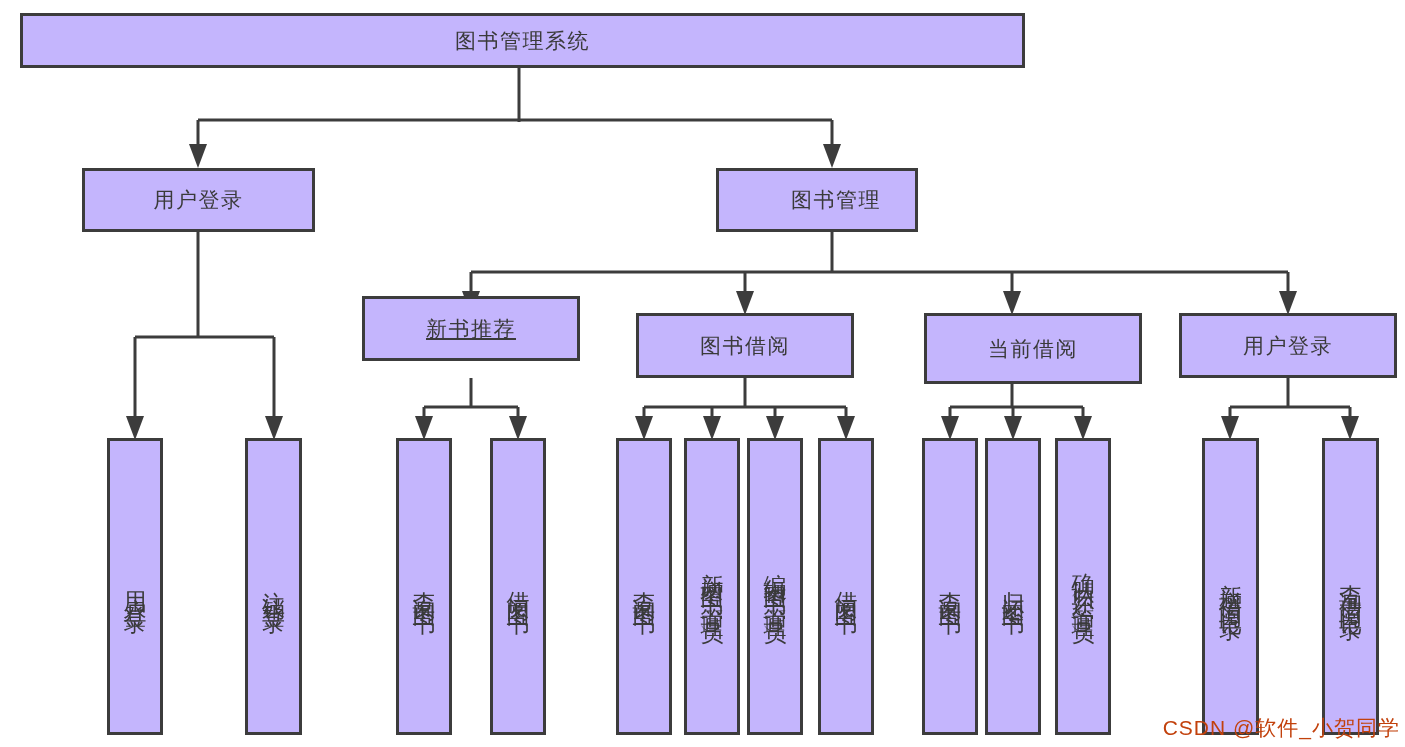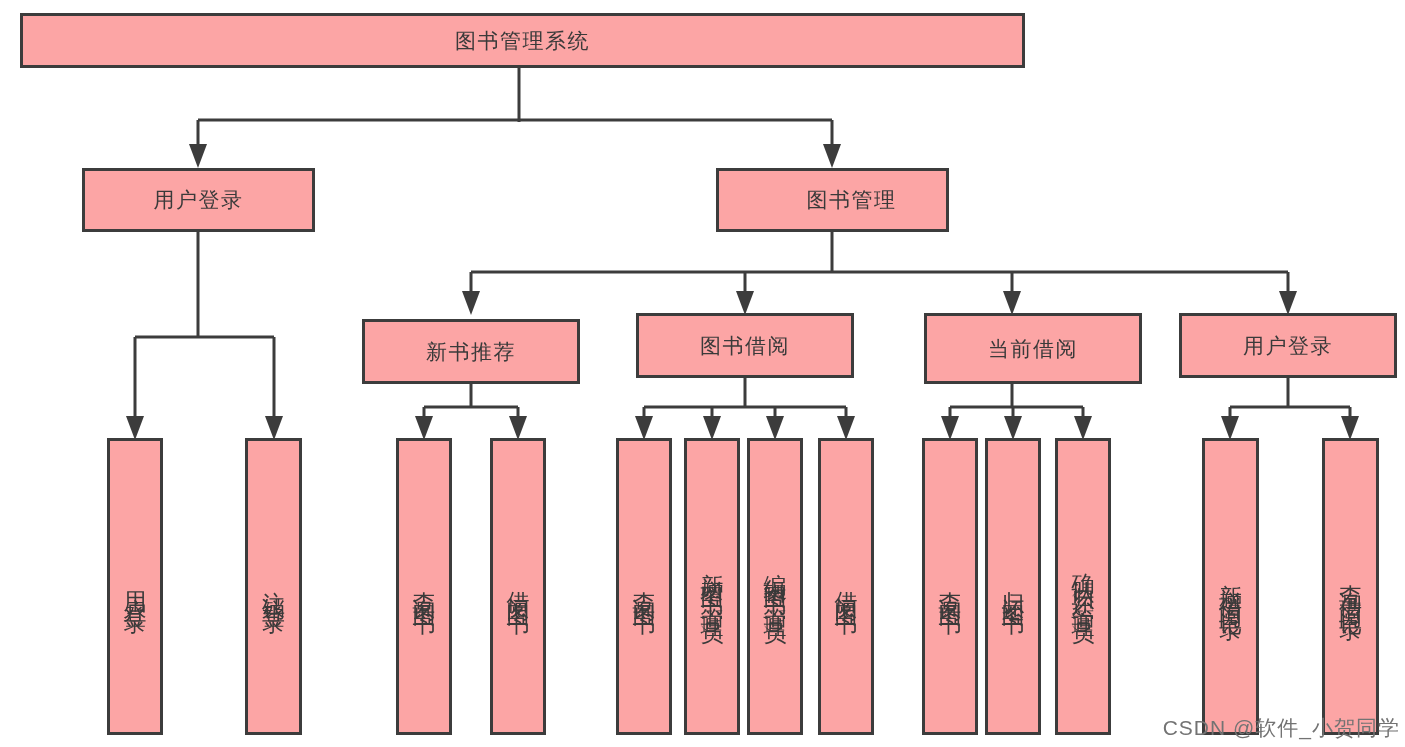--- a/index.html
+++ b/index.html
@@ -2,37 +2,37 @@
 <html><head>
 <meta charset="utf-8">
 <style>
   html,body{margin:0;padding:0;background:#ffffff;}
   .canvas{
     position:relative;width:1405px;height:747px;background:#ffffff;
     font-family:"Liberation Sans","DejaVu Sans",sans-serif;overflow:hidden;
   }
   .box{
     position:absolute;box-sizing:border-box;
-    border:3px solid #3c3c3c;background:#fca5a5;
+    border:3px solid #3c3c3c;background:#c4b5fd;
     display:flex;align-items:center;justify-content:center;
     color:#3a3a3a;
   }
   .hlabel{
     font-size:21px;letter-spacing:1.5px;white-space:nowrap;
   }
   .vlabel{
     writing-mode:vertical-lr;text-orientation:mixed;
     font-size:23px;line-height:1;letter-spacing:7px;
   }
   .connectors{
     position:absolute;left:0;top:0;pointer-events:none;
   }
   .watermark{
     position:absolute;right:5px;bottom:5px;z-index:5;
-    font-size:21px;color:#737373;letter-spacing:1px;white-space:nowrap;
+    font-size:21px;color:#c2410c;letter-spacing:1px;white-space:nowrap;
   }
 </style>
 </head>
 <body>
 
 <div class="canvas">
 
   <svg class="connectors" width="1405" height="747" viewBox="0 0 1405 747">
     <g stroke="#3c3c3c" stroke-width="3" fill="none">
       <path d="M519 68 V122 M198 120 H832 M198 120 V146 M832 120 V146"></path>
@@ -66,25 +66,25 @@
     </g>
   </svg>
 
   <div class="box" style="left:20px;top:13px;width:1005px;height:55px;">
     <span class="hlabel">图书管理系统</span>
   </div>
 
   <div class="box" style="left:82px;top:168px;width:233px;height:64px;">
     <span class="hlabel">用户登录</span>
   </div>
-  <div class="box" style="left:716px;top:168px;width:233px;height:64px;padding-left:38px;">
+  <div class="box" style="left:716px;top:168px;width:202px;height:64px;padding-left:38px;">
     <span class="hlabel">图书管理</span>
   </div>
 
-  <div class="box" style="left:362px;top:319px;width:218px;height:65px;">
+  <div class="box" style="left:362px;top:296px;width:218px;height:65px;text-decoration:underline;">
     <span class="hlabel">新书推荐</span>
   </div>
   <div class="box" style="left:636px;top:313px;width:218px;height:65px;font-family:Liberation Mono, monospace;">
     <span class="hlabel">图书借阅</span>
   </div>
   <div class="box" style="left:924px;top:313px;width:218px;height:71px;text-align:right;">
     <span class="hlabel">当前借阅</span>
   </div>
   <div class="box" style="left:1179px;top:313px;width:218px;height:65px;">
     <span class="hlabel">用户登录</span>

